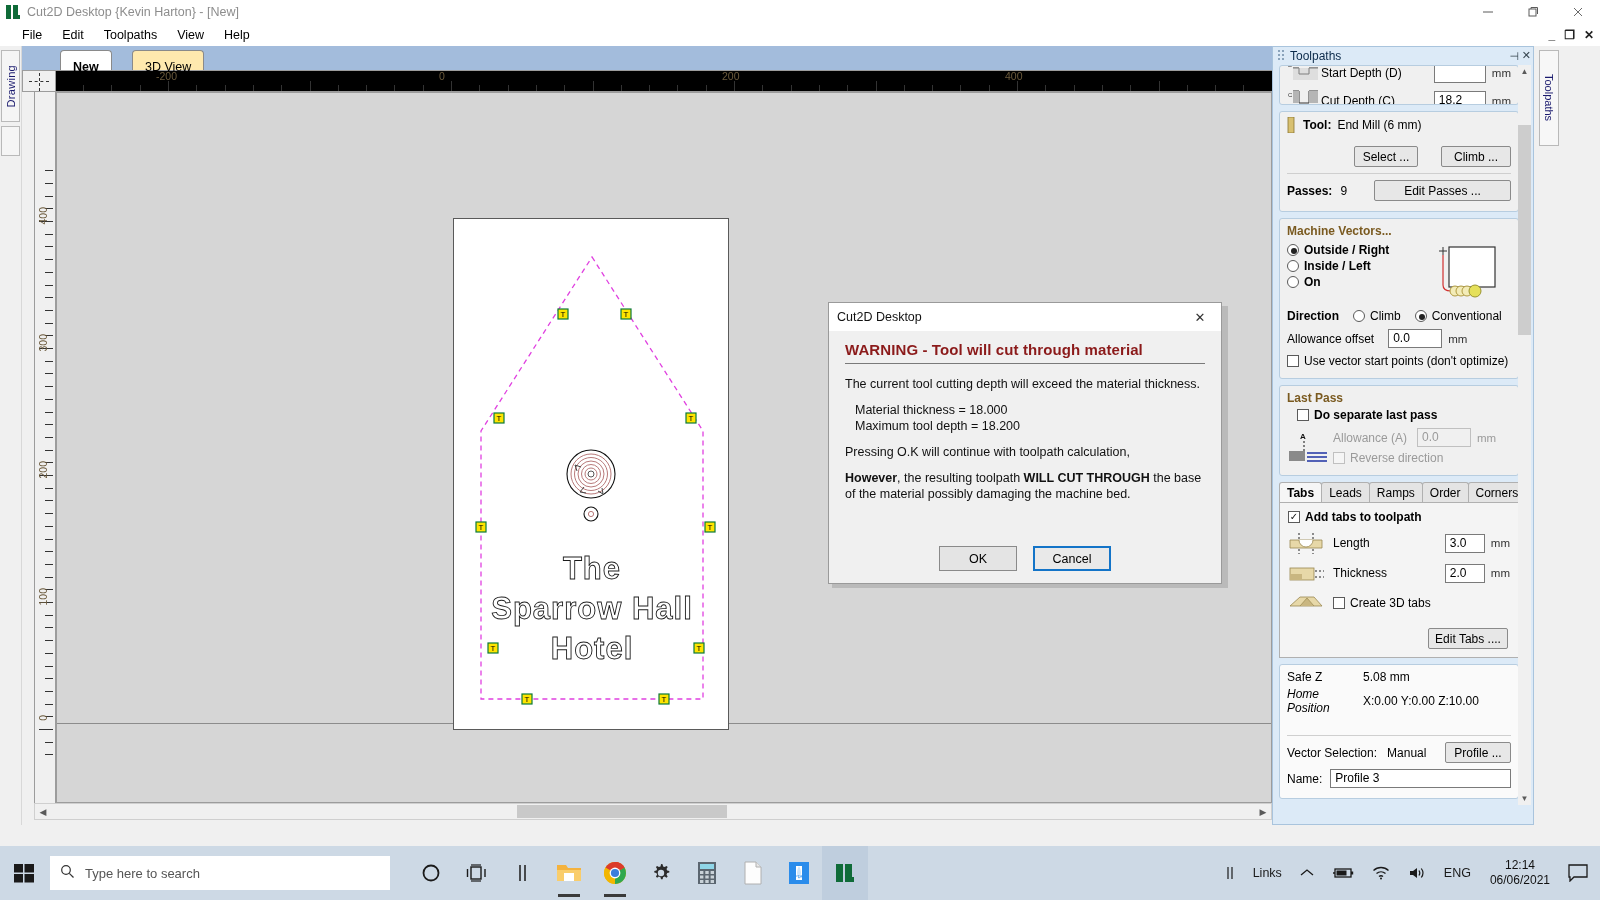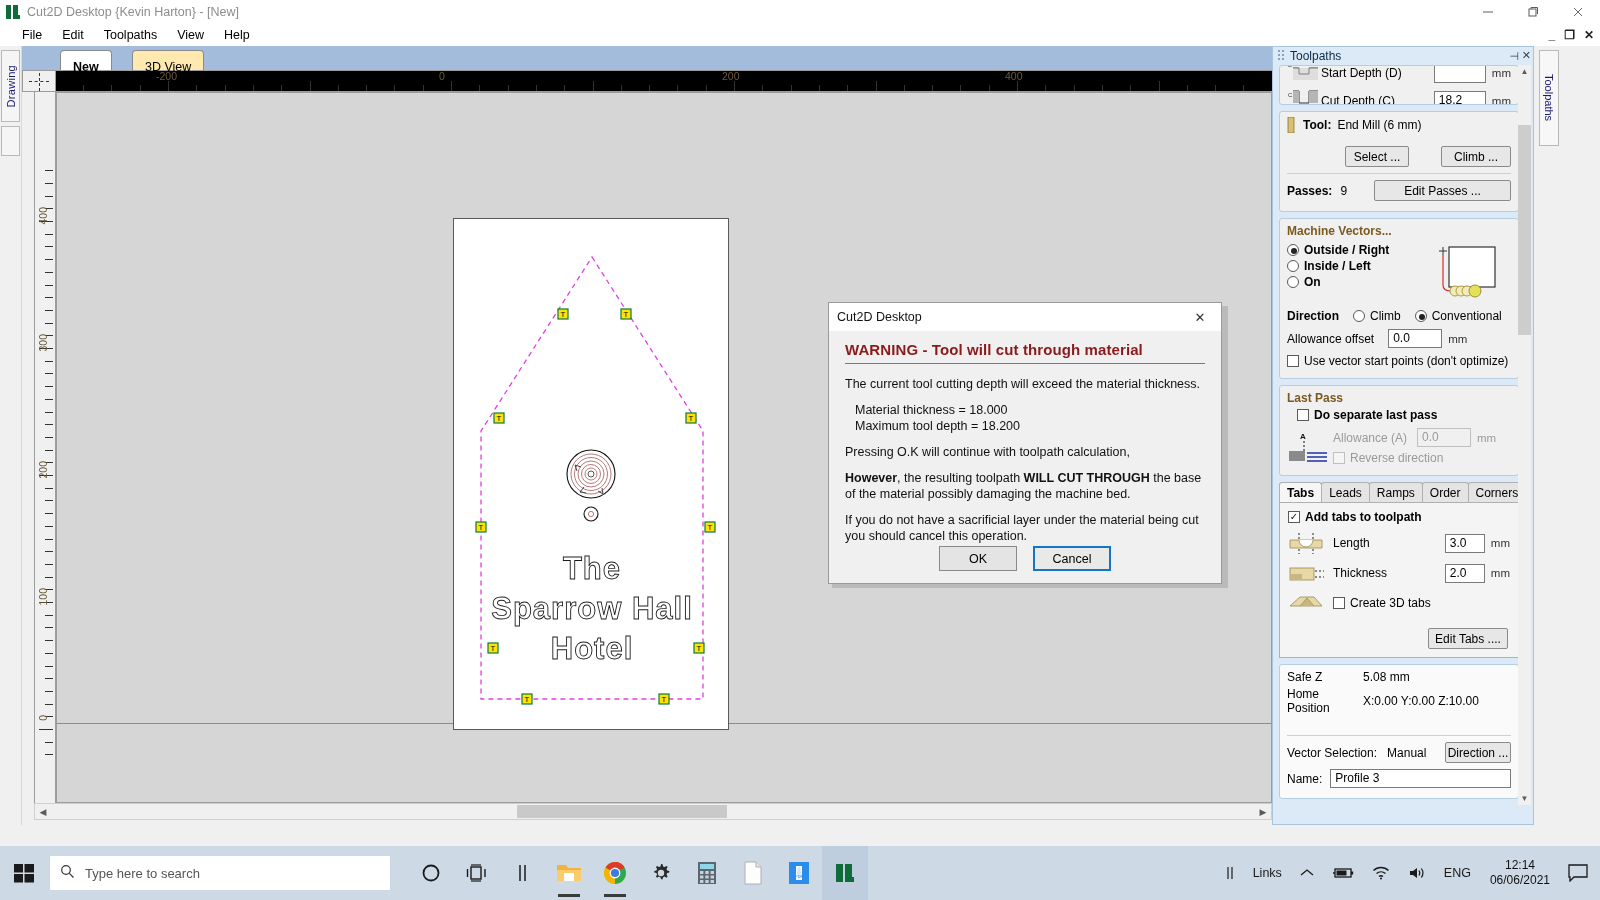--- a/index.html
+++ b/index.html
@@ -587,21 +587,21 @@
         <div class="grp">
           <div class="row" style="margin-top:0;">
             <span style="width:9px;height:16px;margin-right:7px;flex:none;">
               <svg width="9" height="16" viewBox="0 0 9 16">
                   <rect x="1" y="0" width="6" height="16" fill="#d8c070" stroke="#8a7430" stroke-width="0.8"></rect>
                 </svg>
             </span>
             <span class="lbl b">Tool:</span>
             <span class="lbl" style="margin-left:6px;">End Mill (6 mm)</span>
           </div>
-          <div class="row" style="justify-content:flex-end;gap:32px;margin-top:13px;">
+          <div class="row" style="justify-content:flex-end;gap:23px;margin-top:13px;">
             <span class="btn" style="width:64px;">Select ...</span>
             <span class="btn" style="width:70px;">Climb ...</span>
           </div>
           <div class="sep"></div>
           <div class="row" style="margin-top:0;">
             <span class="lbl b">Passes:</span>
             <span class="lbl" style="margin-left:8px;">9</span>
             <span class="btn" style="width:137px;margin-left:auto;">Edit Passes ...</span>
           </div>
         </div>
@@ -739,28 +739,28 @@
             <span class="btn" style="width:80px;">Edit Tabs ....</span>
           </div>
         </div>
 
         <div class="grp" style="background:#fafafa;">
           <div class="row" style="margin-top:0;">
             <span class="lbl" style="width:76px;">Safe Z</span>
             <span class="lbl">5.08 mm</span>
           </div>
           <div class="row">
-            <span class="lbl" style="width:76px;">Home Position</span>
+            <span class="lbl" style="width:76px;font-style:italic;">Home Position</span>
             <span class="lbl">X:0.00 Y:0.00 Z:10.00</span>
           </div>
           <div class="sep" style="margin-top:20px;"></div>
           <div class="row">
             <span class="lbl">Vector Selection:</span>
             <span class="lbl" style="margin-left:10px;">Manual</span>
-            <span class="btn" style="width:66px;margin-left:auto;">Direction ...</span>
+            <span class="btn" style="width:66px;margin-left:auto;">Profile ...</span>
           </div>
           <div class="row" style="margin-top:6px;">
             <span class="lbl">Name:</span>
             <span class="inp" style="flex:1;margin-left:8px;">Profile 3</span>
           </div>
         </div>
 
       </div>
 
       <div class="tp-vscroll">
@@ -787,21 +787,20 @@
         <div class="dlg-rule"></div>
         <div class="dlg-p">The current tool cutting depth will exceed the material thickness.</div>
         <div class="dlg-ind">
           <div>Material thickness = 18.000</div>
           <div>Maximum tool depth = 18.200</div>
         </div>
         <div class="dlg-p">Pressing O.K will continue with toolpath calculation,</div>
         <div class="dlg-p">
           <b>However</b><span>, the resulting toolpath </span><b>WILL CUT THROUGH</b><span> the base of the material possibly damaging the machine bed.</span>
         </div>
-        <div class="dlg-p">If you do not have a sacrificial layer under the material being cut you should cancel this operation.</div>
         <div class="dlg-btns">
           <div class="dlg-btn">OK</div>
           <div class="dlg-btn default">Cancel</div>
         </div>
       </div>
     </div>
 
   </div>
 
 

